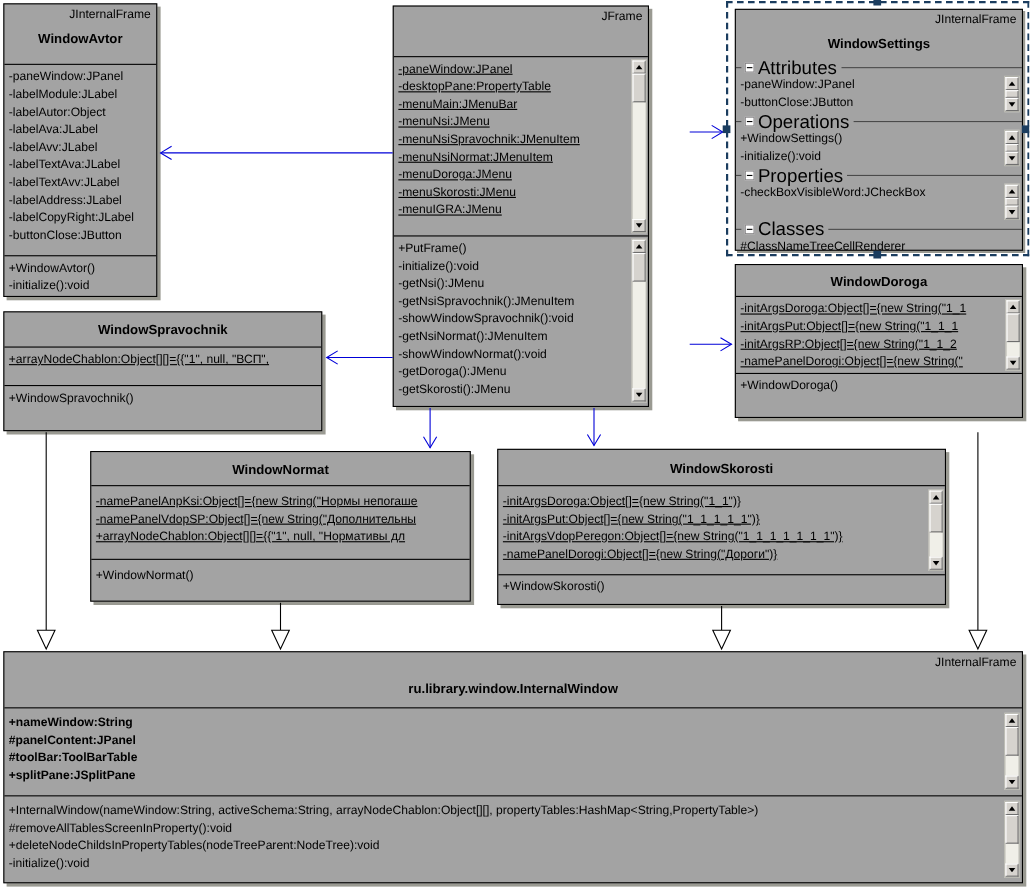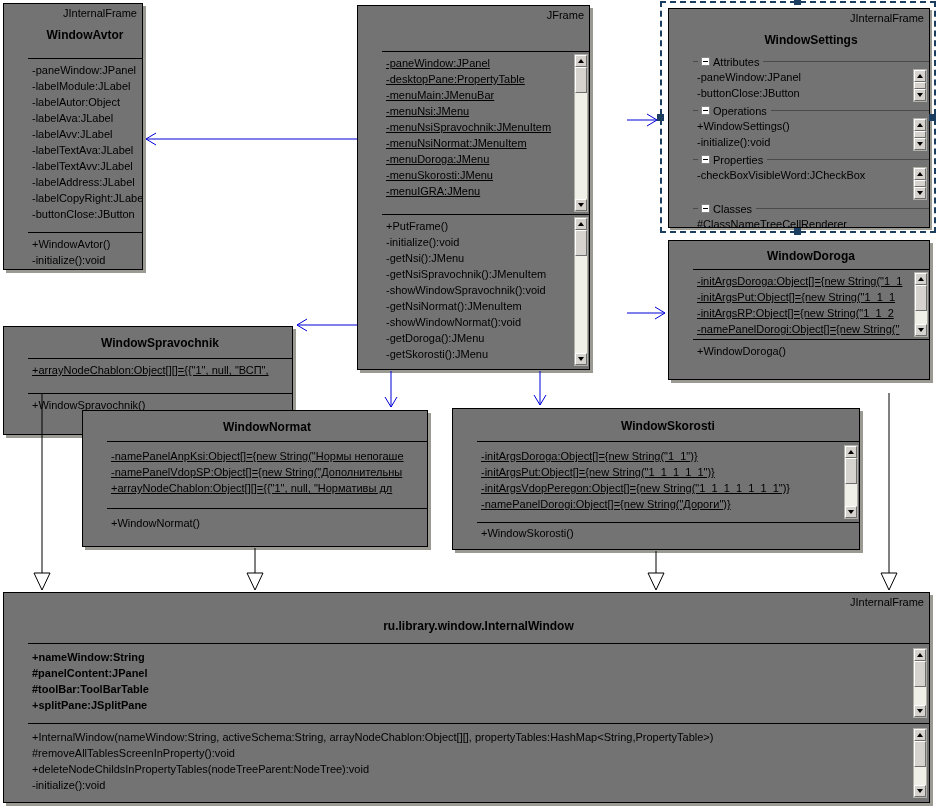--- a/index.html
+++ b/index.html
@@ -1,37 +1,37 @@
 <!DOCTYPE html>
 <html><head>
 <meta charset="utf-8">
 <style>
   html,body{margin:0;padding:0;background:#fff;}
   #canvas{position:relative;width:936px;height:807px;background:#fff;overflow:hidden;
           font-family:"Liberation Sans",sans-serif;color:#000;}
-  .clsbox{position:absolute;background:#737373;border:1px solid #000;box-shadow:3px 3px 0 #9a9a92;box-sizing:border-box;padding-left:24px;}
+  .clsbox{position:absolute;background:#a3a3a3;border:1px solid #000;box-shadow:3px 3px 0 #9a9a92;box-sizing:border-box;}
   .hdr{position:relative;border-bottom:1px solid #000;box-sizing:border-box;}
   .hdr.noline{border-bottom:none;}
   .stereo{position:absolute;top:3px;right:5px;font-size:11px;white-space:nowrap;}
   .cname{position:absolute;left:0;right:0;text-align:center;font-weight:bold;font-size:12px;white-space:nowrap;}
   .sec{position:relative;overflow:hidden;box-sizing:border-box;}
   .sec.divide{border-bottom:1px solid #000;}
   .members{padding:3px 0 0 4px;}
   .member{height:16px;line-height:16px;font-size:11px;white-space:nowrap;overflow:hidden;}
   .u .member{text-decoration:underline;}
   
   .sb{position:absolute;width:14px;display:flex;flex-direction:column;background:#f0efe8;border:1px solid #b0b0a8;box-sizing:border-box;z-index:3;}
   .sb-btn{height:12px;flex:0 0 12px;background:#d6d3ce;border:1px solid;border-color:#fff #6e6e6e #6e6e6e #fff;box-sizing:border-box;display:flex;align-items:center;justify-content:center;}
   .sb-thumb{flex:0 0 26px;background:#d6d3ce;border:1px solid;border-color:#fff #6e6e6e #6e6e6e #fff;box-sizing:border-box;}
   .sb-track{flex:1 1 auto;}
   .sb.mini .sb-thumb{flex:1 1 auto;}
   .tri-up{width:0;height:0;border-left:3px solid transparent;border-right:3px solid transparent;border-bottom:4px solid #000;}
   .tri-down{width:0;height:0;border-left:3px solid transparent;border-right:3px solid transparent;border-top:4px solid #000;}
   
-  .grp-hdr{display:flex;align-items:center;height:15px;font-size:11px;white-space:nowrap;}
+  .grp-hdr{display:flex;align-items:center;height:15px;font-size:17px;white-space:nowrap;}
   .grp-seg{width:5px;border-top:1px solid #4a4a4a;}
   .minus-box{width:9px;height:9px;border:1px solid #848284;margin:0 3px;position:relative;background:#fff;box-sizing:border-box;flex:0 0 9px;}
   .minus-box::after{content:"";position:absolute;left:1px;right:1px;top:3px;border-top:1px solid #000;}
   .grp-line{flex:1;border-top:1px solid #4a4a4a;margin-left:4px;}
   .grp-items{position:relative;padding-left:4px;}
   
   .selframe{position:absolute;border:2px dashed #1b3d5f;box-sizing:border-box;z-index:2;pointer-events:none;}
   .handle{position:absolute;width:7px;height:7px;background:#1b3d5f;z-index:4;}
   
   #wires{position:absolute;left:0;top:0;width:936px;height:807px;z-index:2;pointer-events:none;}
@@ -228,21 +228,21 @@
           </div>
       </div>
     </div>
     <div class="sec" style="height:39px;">
       <div class="members">
           <div class="member">+WindowDoroga()</div>
         </div>
     </div>
   </div>
 
-  <div class="clsbox" style="left:3px;top:283px;width:290px;height:109px;margin-top:43px;">
+  <div class="clsbox" style="left:3px;top:283px;width:290px;height:109px;">
     <div class="hdr" style="height:32px;">
       <div class="cname" style="top:9px;">WindowSpravochnik</div>
     </div>
     <div class="sec divide u" style="height:35px;">
       <div class="members">
           <div class="member">+arrayNodeChablon:Object[][]={{"1", null, "ВСП",</div>
         </div>
     </div>
     <div class="sec" style="height:40px;">
       <div class="members">

